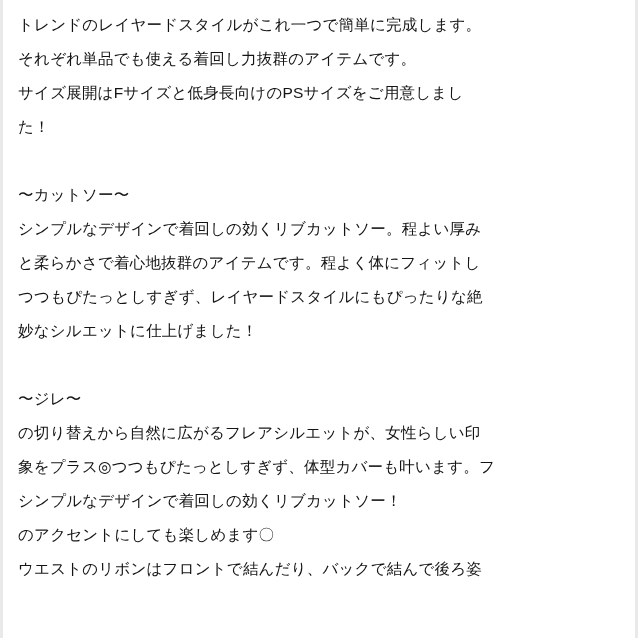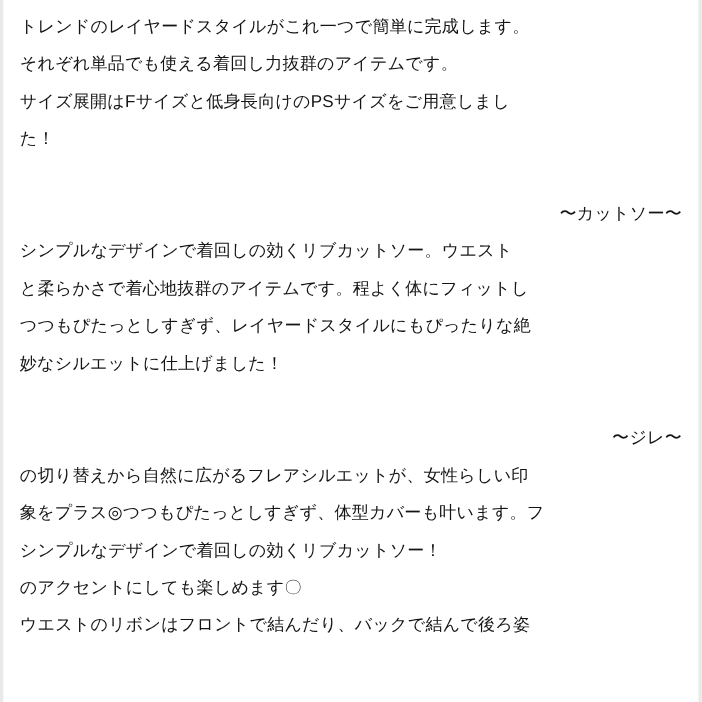--- a/index.html
+++ b/index.html
@@ -51,21 +51,20 @@
     white-space: pre;
     display: block;
   }
   .spacer {
     display: block;
     height: 34px;
   }
   .heading {
     display: block;
     white-space: pre;
-    text-align: right;
   }
 </style>
 </head>
 <body>
 
 <div class="page">
   <div class="frame-edge-left"></div>
   <div class="frame-edge-right"></div>
 
   <div class="doc-body">
@@ -74,21 +73,21 @@
       <span class="line">トレンドのレイヤードスタイルがこれ一つで簡単に完成します。</span>
       <span class="line">それぞれ単品でも使える着回し力抜群のアイテムです。</span>
       <span class="line">サイズ展開はFサイズと低身長向けのPSサイズをご用意しまし</span>
       <span class="line">た！</span>
     </div>
 
     <span class="spacer"></span>
 
     <div class="para">
       <span class="heading">〜カットソー〜</span>
-      <span class="line">シンプルなデザインで着回しの効くリブカットソー。ウエスト</span>
+      <span class="line">シンプルなデザインで着回しの効くリブカットソー。程よい厚み</span>
       <span class="line">と柔らかさで着心地抜群のアイテムです。程よく体にフィットし</span>
       <span class="line">つつもぴたっとしすぎず、レイヤードスタイルにもぴったりな絶</span>
       <span class="line">妙なシルエットに仕上げました！</span>
     </div>
 
     <span class="spacer"></span>
 
     <div class="para">
       <span class="heading">〜ジレ〜</span>
       <span class="line">の切り替えから自然に広がるフレアシルエットが、女性らしい印</span>

